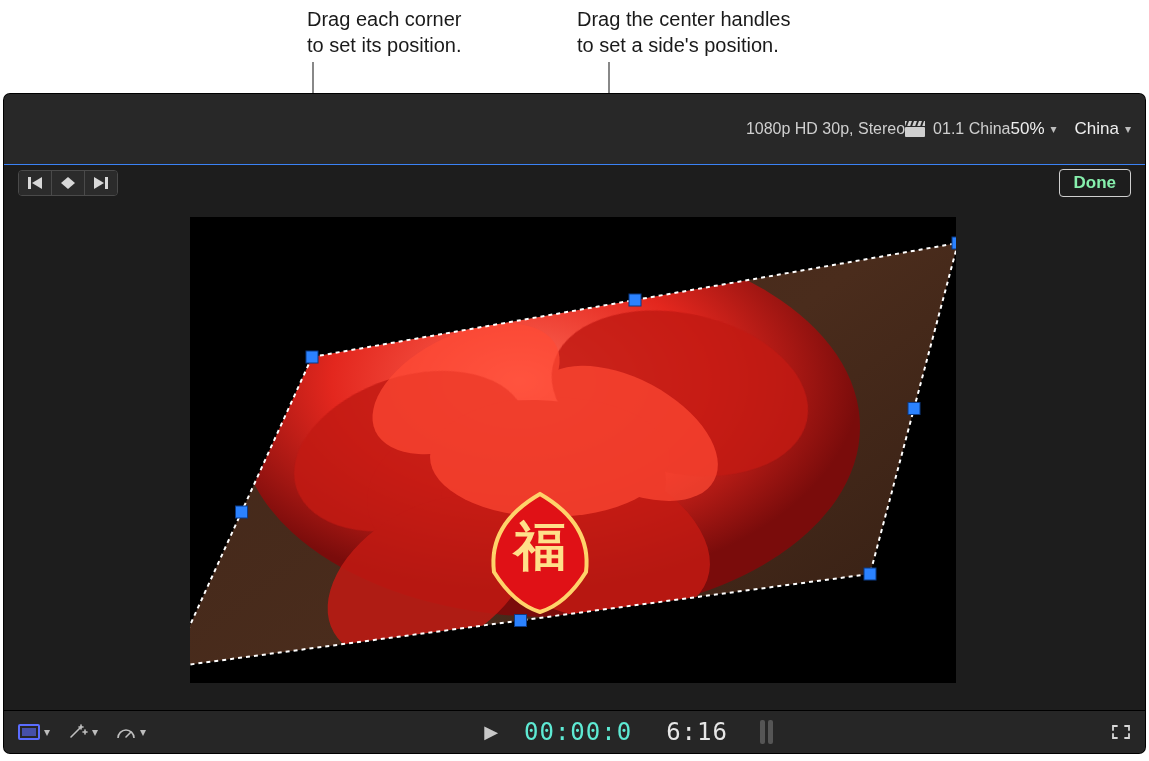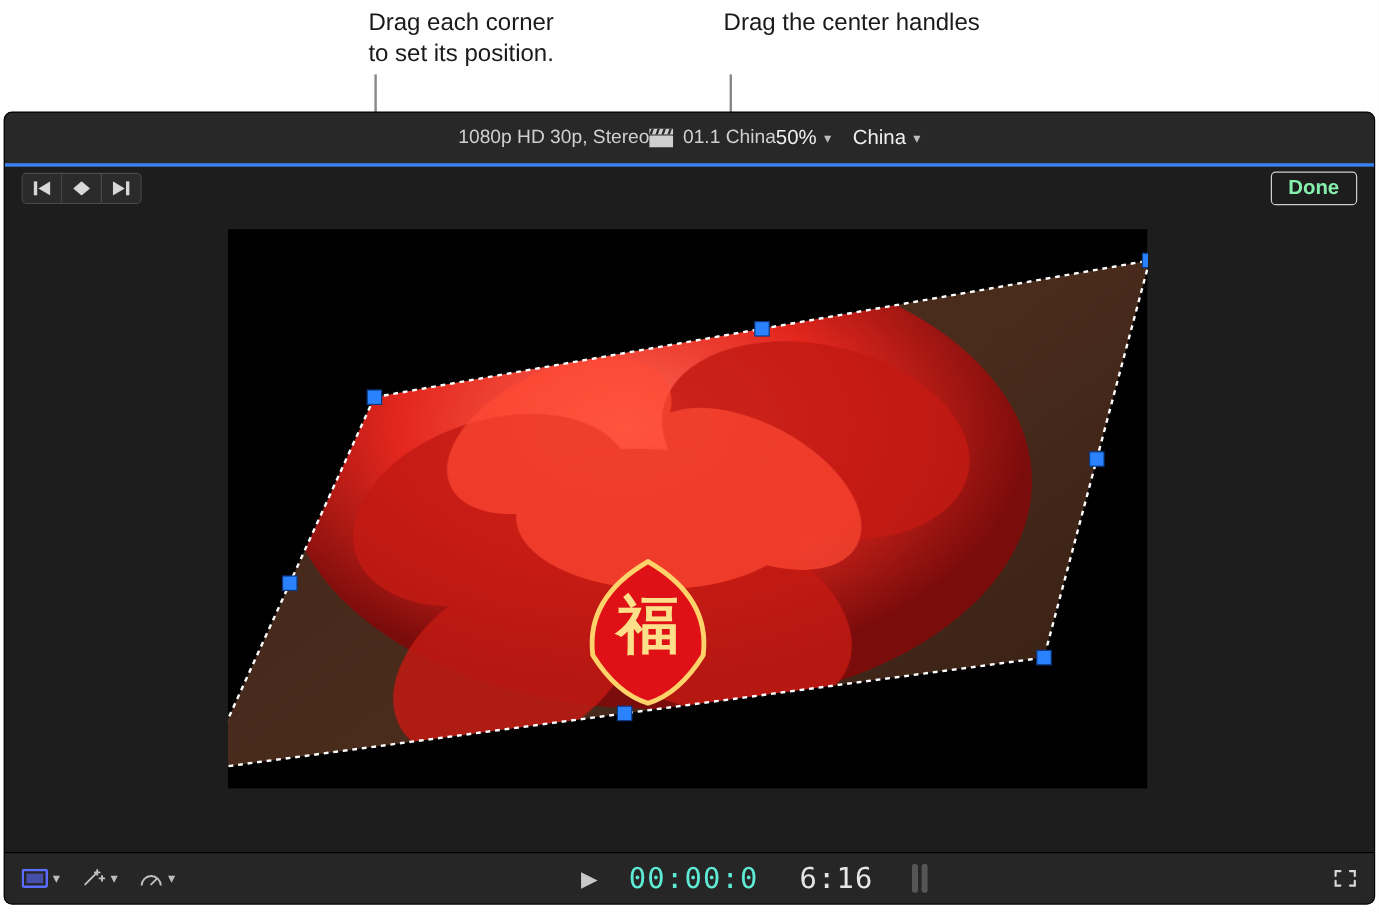--- a/index.html
+++ b/index.html
@@ -5,22 +5,22 @@
   html,body{margin:0;padding:0;background:#fff;font-family:-apple-system,"Helvetica Neue",Arial,sans-serif;}
   .stage{position:relative;width:1149px;height:761px;background:#fff;}
   
   .callout{position:absolute;top:6px;font-size:20px;color:#1a1a1a;line-height:1.3;}
   .callout .line{display:block;}
   .leader{position:absolute;width:2px;background:#888;}
   
   .app{position:absolute;left:4px;top:94px;width:1141px;height:659px;border-radius:6px;overflow:hidden;
        background:#1d1d1d;box-shadow:0 0 0 1px #000;}
   
-  .titlebar{height:34px;display:flex;align-items:center;justify-content:center;
-            background:#282828;border-bottom:3px solid #3b82f6;font-size:16px;color:#cfcfcf;padding:4px 14px;}
+  .titlebar{height:34px;display:flex;align-items:center;justify-content:flex-end;
+            background:#282828;border-bottom:1px solid #3b82f6;font-size:16px;color:#cfcfcf;padding:18px 14px;}
   .title-left{color:#cfcfcf;}
   .title-center{display:flex;align-items:center;gap:8px;}
   .title-right{display:flex;align-items:center;gap:18px;color:#efefef;font-size:17px;}
   .zoom,.viewmenu{display:flex;align-items:center;gap:6px;cursor:pointer;}
   .chev{font-size:12px;color:#bdbdbd;}
   .clapper svg{display:block;}
   
   .toolrow{height:36px;display:flex;align-items:center;justify-content:space-between;padding:0 14px;
            background:#1d1d1d;}
   .segbtn{display:flex;border:1px solid #4a4a4a;border-radius:4px;overflow:hidden;height:24px;}
@@ -49,22 +49,23 @@
   .full svg{display:block;}
 </style>
 </head>
 <body>
 <div class="stage">
 
   <div class="callout" style="left:307px">
     <span class="line">Drag each corner</span>
     <span class="line">to set its position.</span>
   </div>
-  <div class="callout" style="left:603px">
+  <div class="callout" style="left:577px">
     <span class="line">Drag the center handles</span>
+    <span class="line">to set a side's position.</span>
   </div>
   <div class="leader" style="left:312px;top:62px;height:248px"></div>
   <div class="leader" style="left:608px;top:62px;height:178px"></div>
 
   <div class="app">
 
     <div class="titlebar">
       <div class="title-left">1080p HD 30p, Stereo</div>
       <div class="title-center">
         <span class="clapper">

